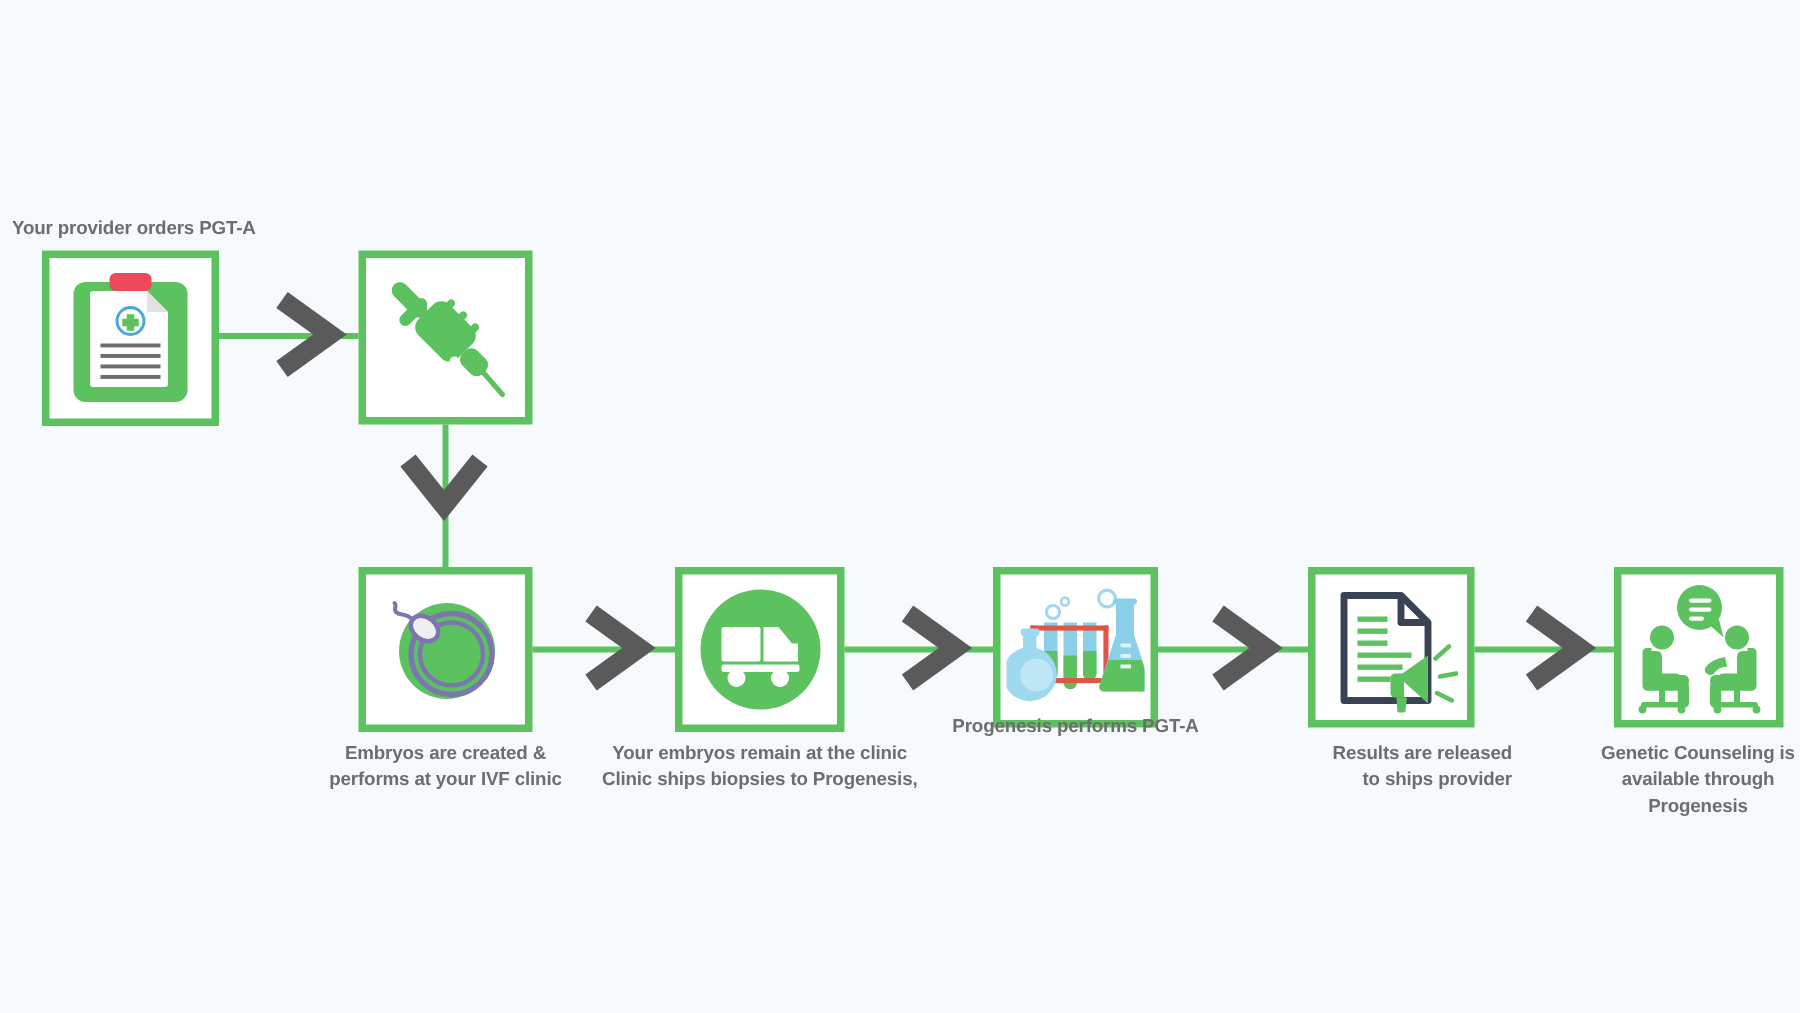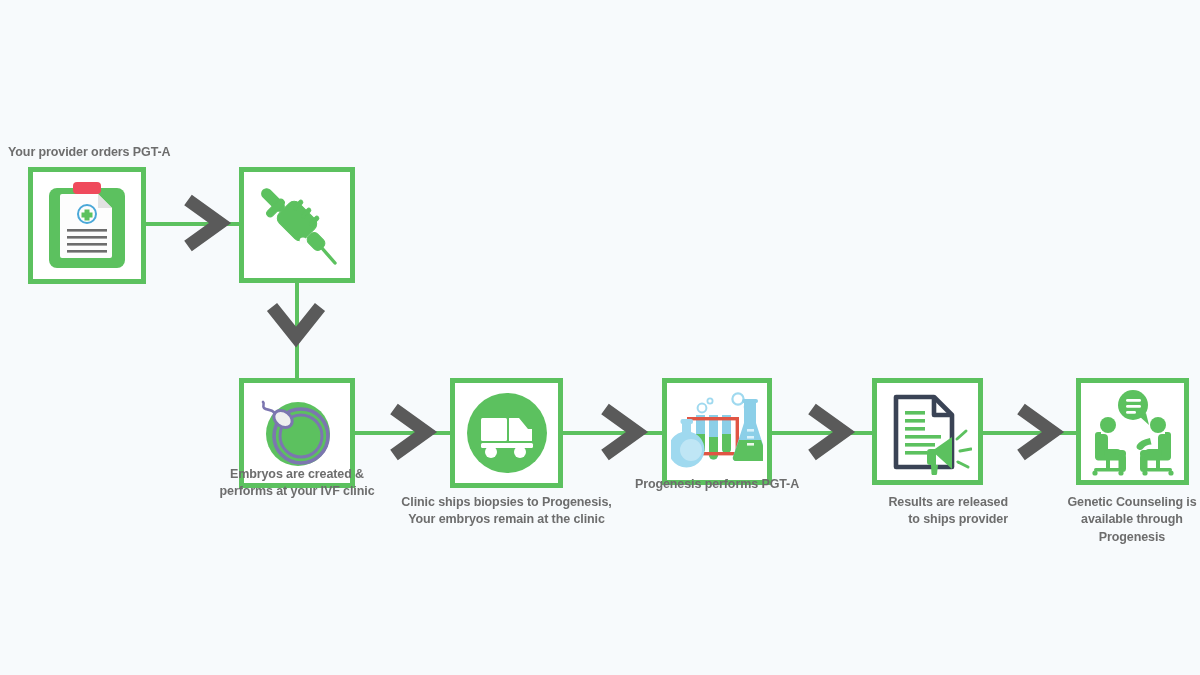--- a/index.html
+++ b/index.html
@@ -142,43 +142,43 @@
       <circle cx="44" cy="42" r="32" fill="#5cc15f"></circle>
       <circle cx="47" cy="44" r="27" fill="none" stroke="#7c76b0" stroke-width="3.6"></circle>
       <circle cx="47" cy="44" r="21" fill="none" stroke="#7c76b0" stroke-width="3"></circle>
 
       <ellipse cx="29" cy="27" rx="10" ry="7.5" fill="#efefef" stroke="#7c76b0" stroke-width="3" transform="rotate(38 29 27)"></ellipse>
 
       <path d="M21 21 C16 16, 13 19, 10 16 C8 14, 11 12, 9 10" fill="none" stroke="#7c76b0" stroke-width="2.6" stroke-linecap="round"></path>
     </svg>
   </div>
 
-  <div class="label" style="left:209px; top:466px; width:176px;">
+  <div class="label" style="left:209px; top:494px; width:176px;">
     <div>Embryos are created &amp;</div>
     <div>performs at your IVF clinic</div>
   </div>
 
   <div class="node" style="left:450px; top:378px; width:113px; height:110px;">
     <svg width="90" height="90" viewBox="0 0 90 90">
       <circle cx="45" cy="45" r="40" fill="#5cc15f"></circle>
 
       <rect x="19" y="30" width="26" height="23" rx="1.5" fill="#ffffff"></rect>
 
       <path d="M47 30 h10 l9 11 h4 v12 h-23 z" fill="#ffffff"></path>
 
       <rect x="19" y="55" width="52" height="5" rx="1.5" fill="#ffffff"></rect>
 
       <circle cx="29" cy="64" r="6" fill="#ffffff"></circle>
       <circle cx="58" cy="64" r="6" fill="#ffffff"></circle>
     </svg>
   </div>
 
   <div class="label" style="left:396px; top:494px; width:221px;">
+    <div>Your embryos remain at the clinic</div>
     <div>Clinic ships biopsies to Progenesis,</div>
-    <div>Your embryos remain at the clinic</div>
   </div>
 
   <div class="node" style="left:662px; top:378px; width:110px; height:107px;">
     <svg width="92" height="88" viewBox="0 0 92 88">
 
       <circle cx="31" cy="20" r="4.4" fill="none" stroke="#9fd9ef" stroke-width="2"></circle>
       <circle cx="39" cy="13" r="2.6" fill="none" stroke="#9fd9ef" stroke-width="1.8"></circle>
       <circle cx="67" cy="11" r="5.6" fill="none" stroke="#9fd9ef" stroke-width="2.2"></circle>
       <circle cx="76" cy="19" r="2.4" fill="none" stroke="#9fd9ef" stroke-width="1.8"></circle>
 

